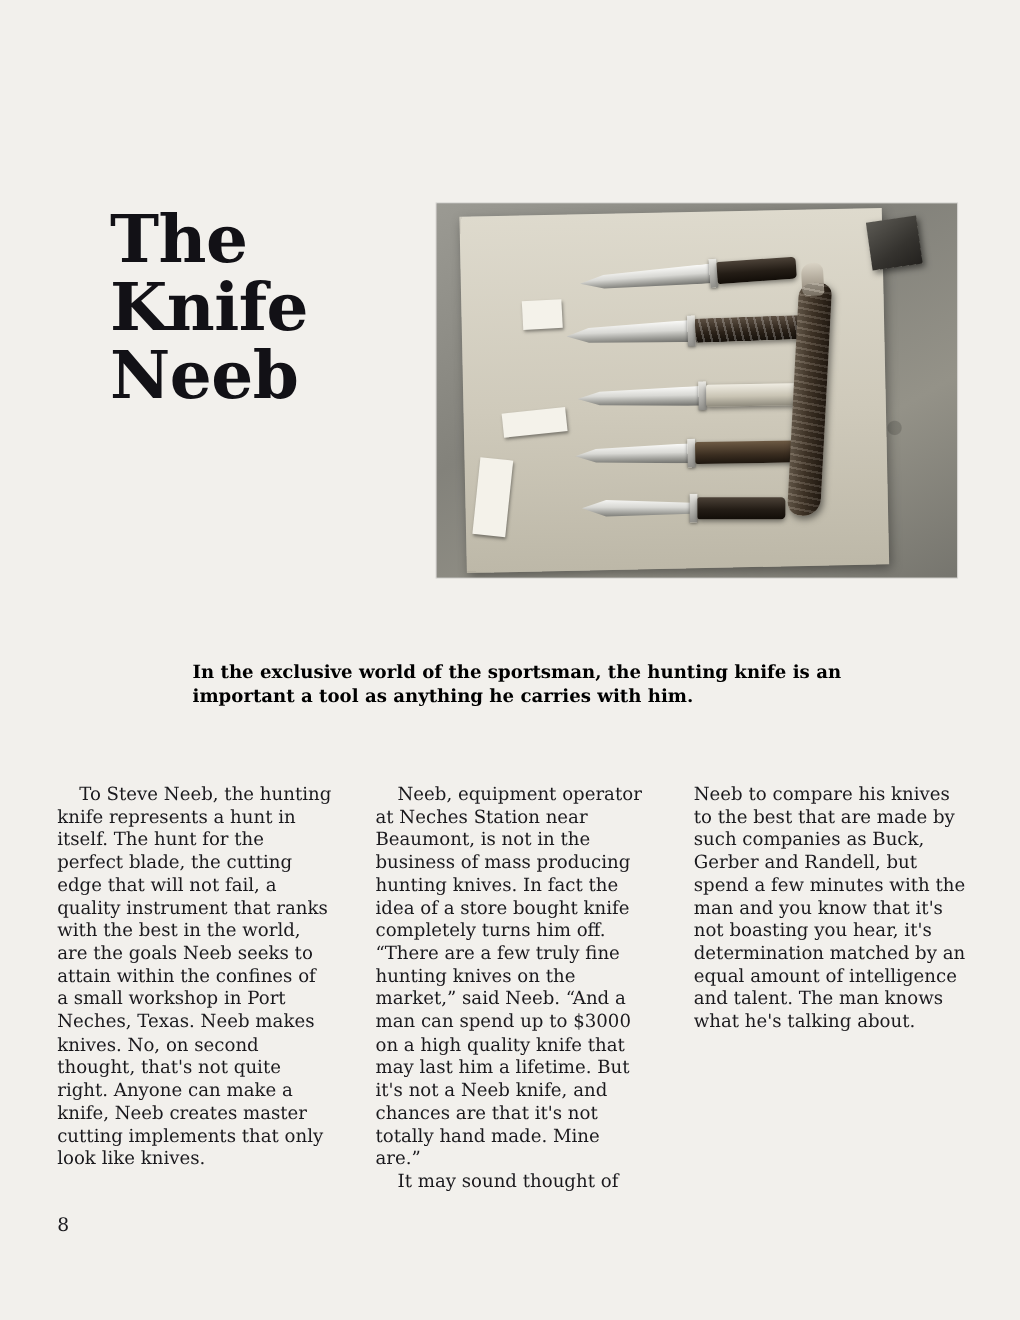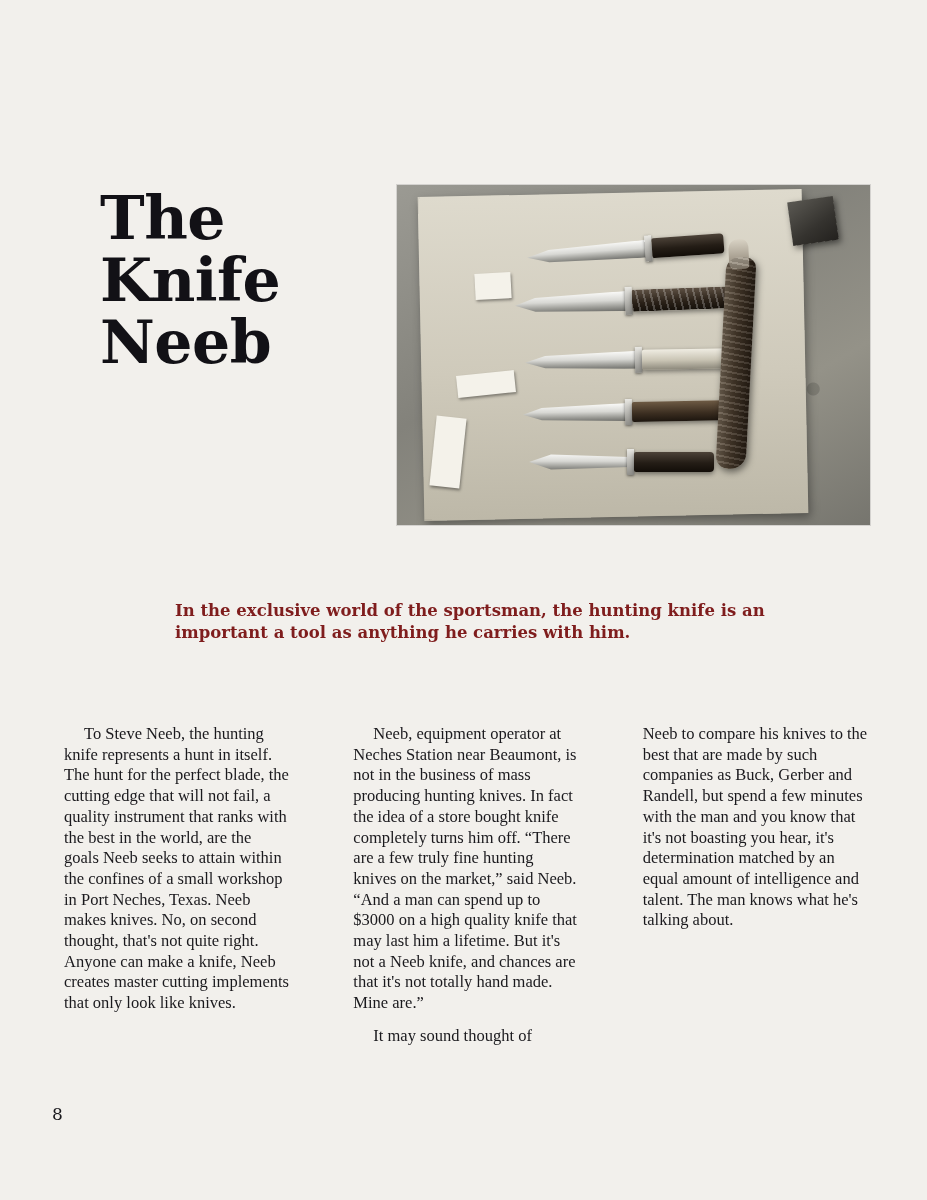--- a/index.html
+++ b/index.html
@@ -186,43 +186,42 @@
   
   .deck {
     position: absolute;
     left: 175px;
     top: 600px;
     width: 590px;
     font-family: "DejaVu Serif", serif;
     font-weight: bold;
     font-size: 16.5px;
     line-height: 1.33;
-    color: #7f1d1d;
+    color: #000000;
   }
 
   
   .columns {
     position: absolute;
     left: 52px;
     top: 712px;
     width: 828px;
     display: flex;
     gap: 40px;
   }
   .col {
     width: 250px;
     font-family: "DejaVu Serif", serif;
     font-size: 16.5px;
     line-height: 1.255;
     text-align: left;
     color: #1a191d;
   }
   .col p {
-    margin: 12px;
-    font-family: Liberation Serif, serif;
+    margin: 0;
   }
   .col p.indent {
     text-indent: 20px;
   }
 
   
   .folio {
     position: absolute;
     left: 52px;
     top: 1104px;

